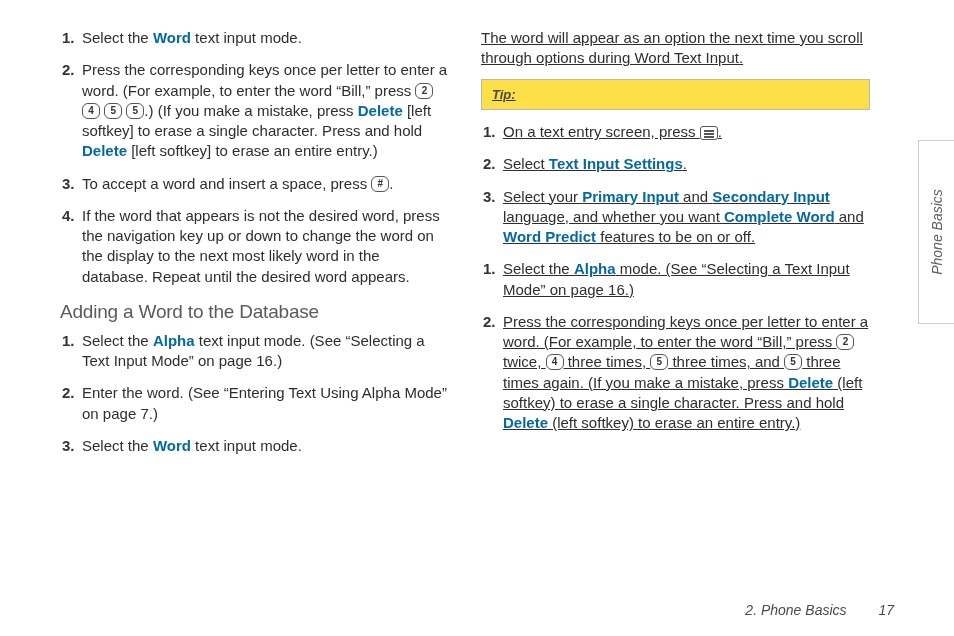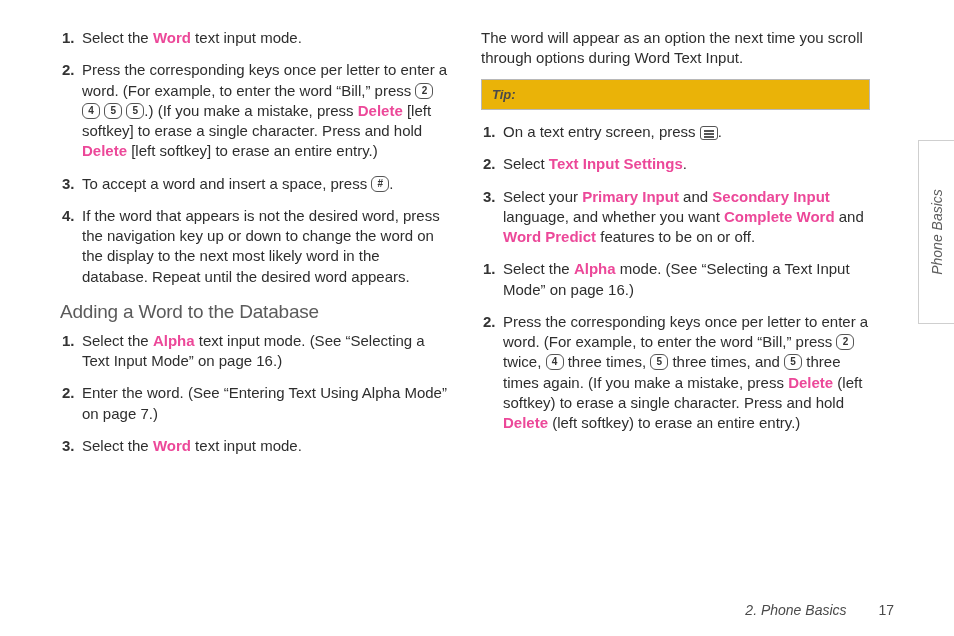--- a/index.html
+++ b/index.html
@@ -17,20 +17,21 @@
     display: flex;
     gap: 32px;
     padding: 28px 60px 0 60px;
   }
   .col {
     flex: 1;
     min-width: 0;
   }
   .col-right {
     padding-right: 24px;
+    text-decoration: underline;
   }
 
   .side-tab {
     position: absolute;
     right: 0;
     top: 140px;
     height: 184px;
     width: 36px;
     border: 1px solid #cfcfcf;
     border-right: none;
@@ -56,21 +57,21 @@
     margin-bottom: 12px;
     line-height: 1.35;
   }
   .num {
     position: absolute;
     left: -20px;
     top: 0;
     font-weight: bold;
     color: #333;
   }
-  .bold { font-weight: bold; color:#ec4899; }
+  .bold { font-weight: bold; color:#0369a1; }
 
   .subhead {
     font-size: 19px;
     color: #5b5b5b;
     margin: 14px 0 8px 0;
     font-weight: normal;
     letter-spacing: -0.2px;
   }
   .heading2 {
     font-size: 22px;
@@ -111,42 +112,42 @@
   }
   .menu-icon::before{
     content:"";
     position:absolute;
     left:3px; right:3px; top:3px;
     height:2px; background:#555;
     box-shadow: 0 3px 0 #555, 0 6px 0 #555;
   }
 
   .tipbox {
-    background: #eab308;
+    background: #fde047;
     border: 1px solid #b8b8b8;
     padding: 6px 10px 6px 10px;
     font-size: 13px;
     color: #4a4a4a;
     margin: 0 0 12px 0;
     display:flex;
     gap:6px;
     line-height:1.35;
   }
   .tipbox .tiplabel { font-style: italic; font-weight:bold; white-space:nowrap; }
 
   .footer {
     position:absolute;
     bottom: 18px;
     right: 60px;
     text-align: right;
     font-size: 14px;
     color: #4a4a4a;
   }
   .footer .chap { font-style: italic; margin-right: 28px; }
-  .footer .pageno { }
+  .footer .pageno { font-style: italic; }
 </style>
 </head>
 <body>
 
 <div class="page">
 
   <div class="col">
     <ol>
       <li>
         <span class="num">1.</span>

